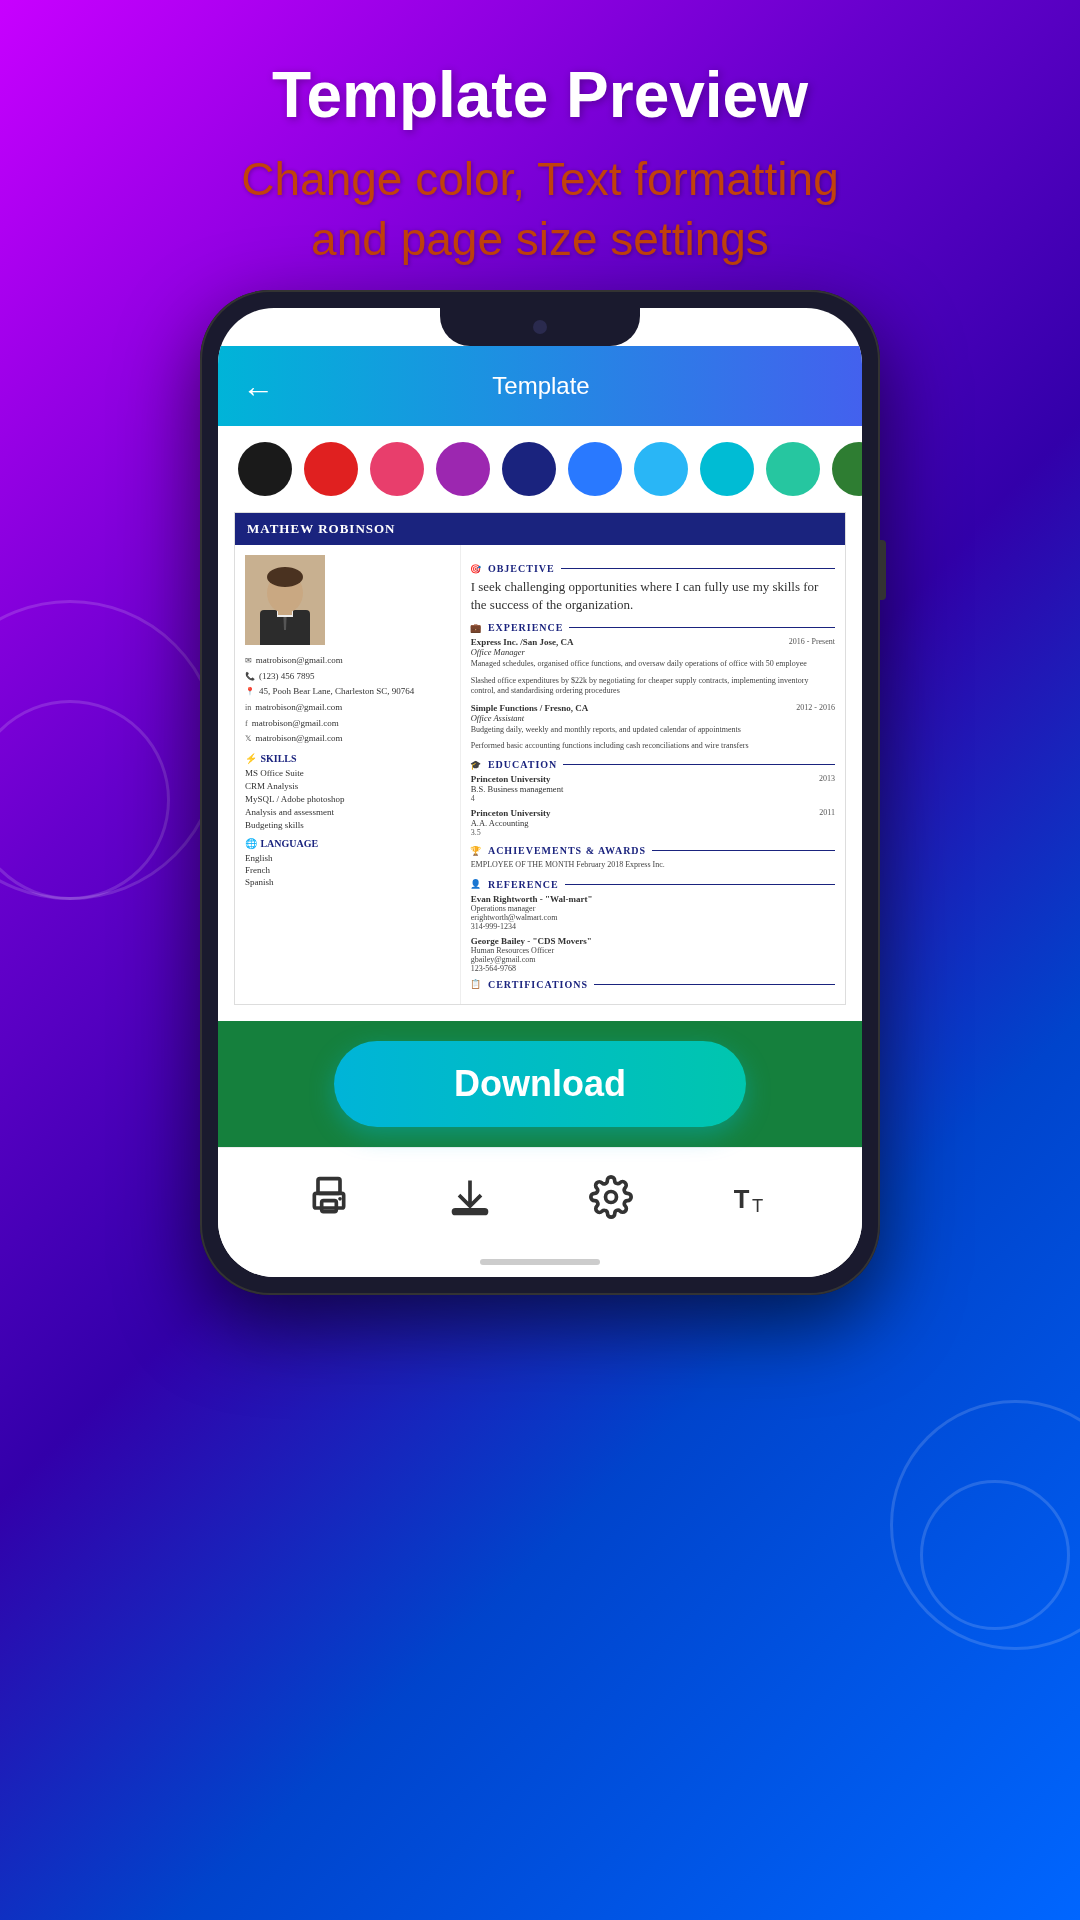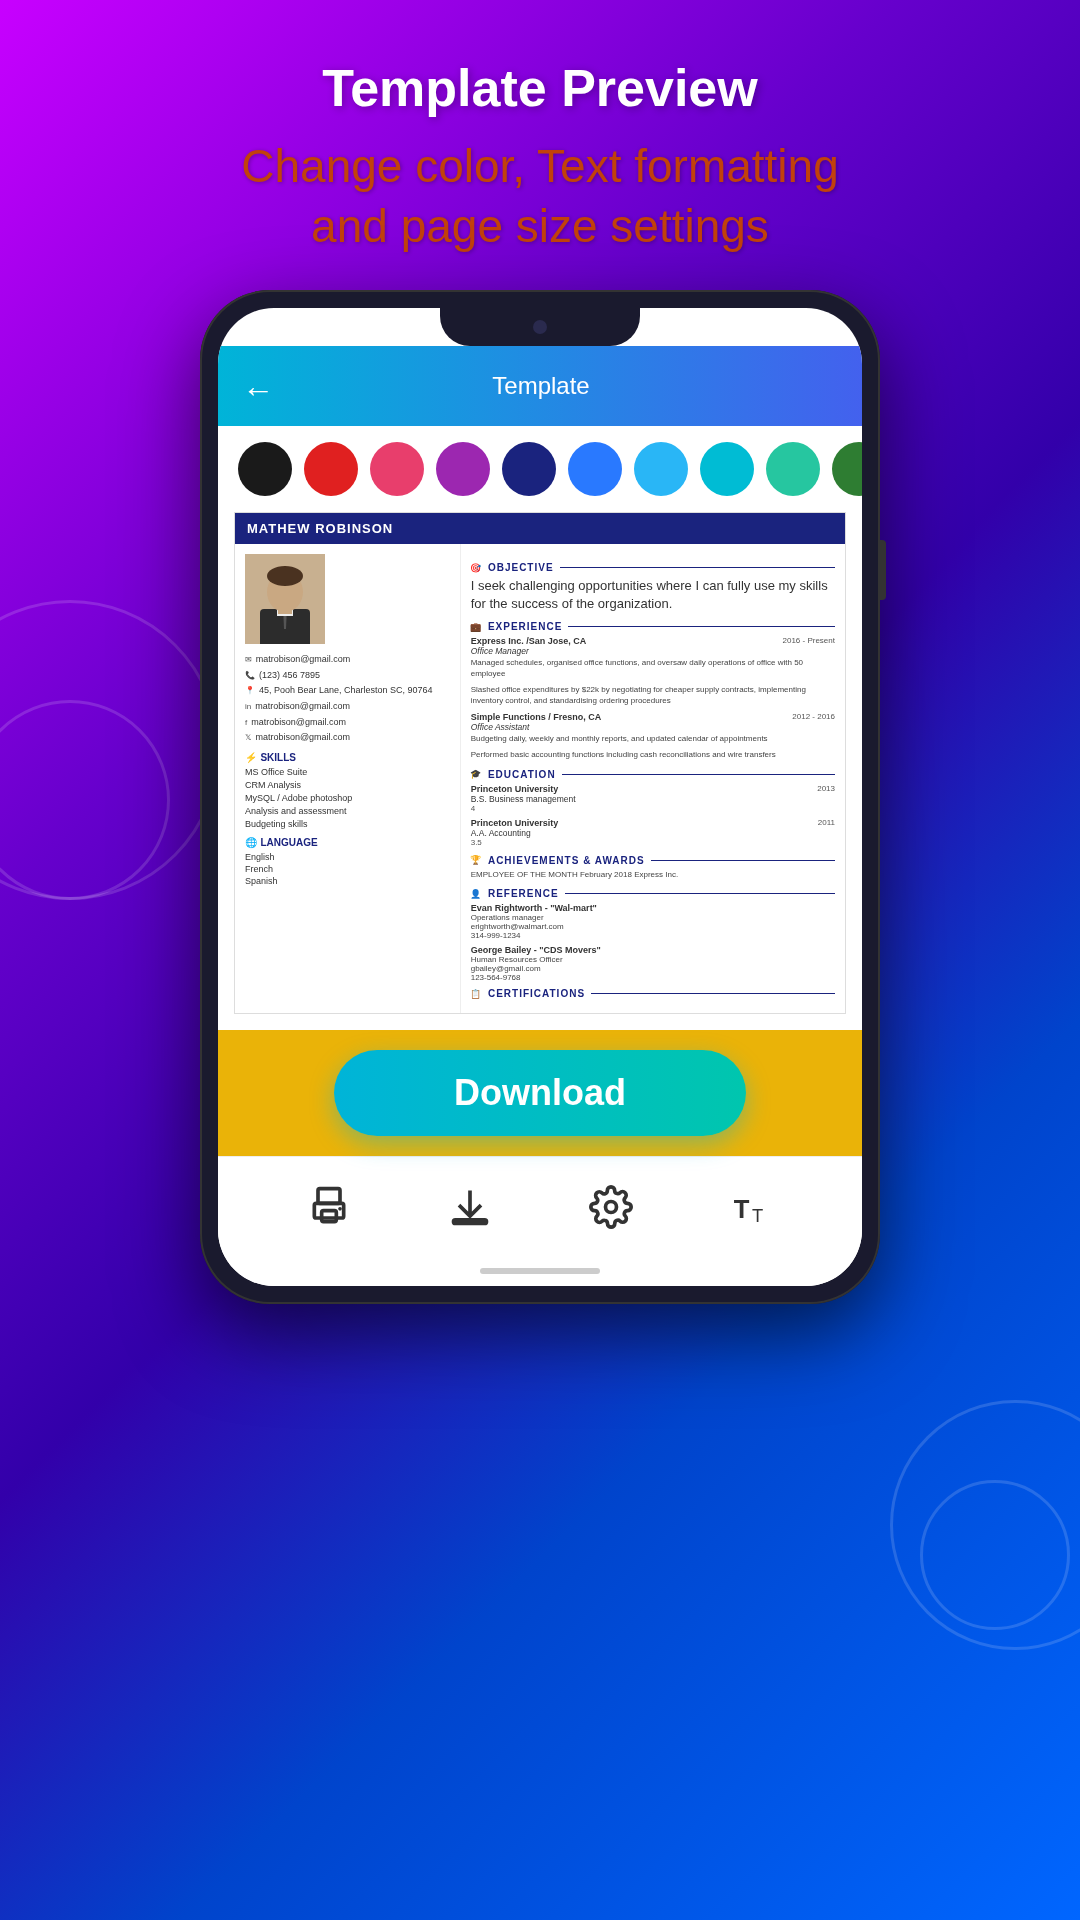--- a/index.html
+++ b/index.html
@@ -14,21 +14,21 @@
     }
 
     .header-section {
       text-align: center;
       padding: 60px 60px 30px;
       position: relative;
       z-index: 2;
     }
 
     .main-title {
-      font-size: 52px;
+      font-size: 64px;
       font-weight: 900;
       color: white;
       line-height: 1.1;
       margin-bottom: 20px;
       text-shadow: 2px 2px 8px rgba(0,0,0,0.3);
     }
 
     .subtitle {
       font-size: 46px;
       font-weight: 500;
@@ -126,20 +126,21 @@
       border-radius: 50%;
       cursor: pointer;
       flex-shrink: 0;
     }
 
     
     .resume-container {
       margin: 0 16px 16px;
       border: 1px solid #ddd;
       font-size: 10px;
+      font-family: Liberation Serif, serif;
     }
 
     .resume-header-bar {
       background: #1a237e;
       color: white;
       padding: 8px 12px;
       font-size: 13px;
       font-weight: bold;
       letter-spacing: 1px;
     }
@@ -300,21 +301,21 @@
     .ref-detail {
       font-size: 8px;
       color: #444;
     }
 
     
     .download-section {
       padding: 20px;
       display: flex;
       justify-content: center;
-      background: #eab308;
+      background: #15803d;
     }
 
     .download-btn {
       background: linear-gradient(90deg, #00b4d8, #00c6ae);
       color: white;
       font-size: 36px;
       font-weight: 600;
       border: none;
       border-radius: 50px;
       padding: 22px 120px;

